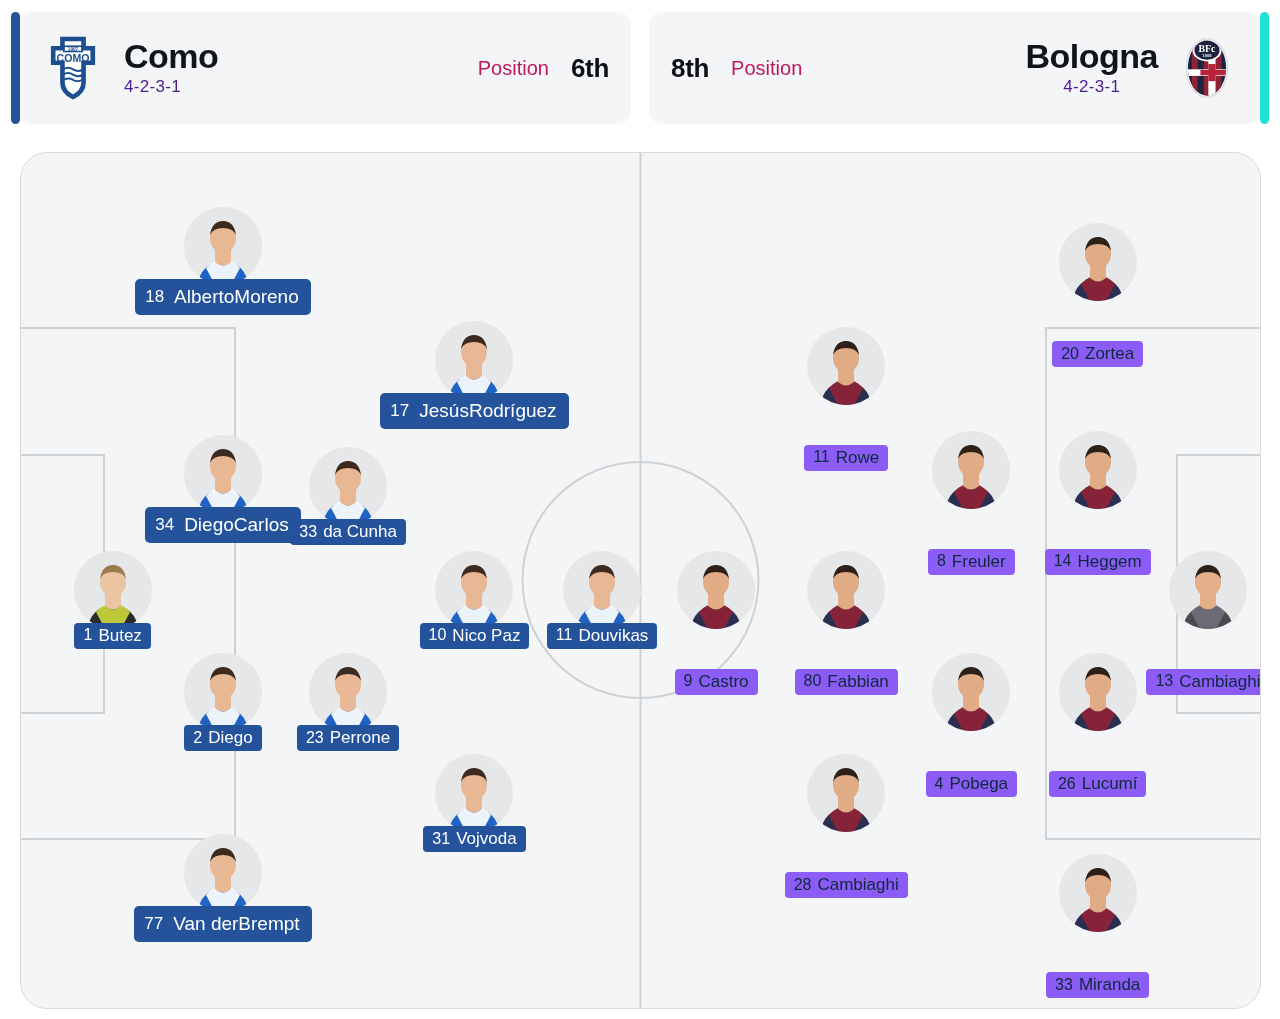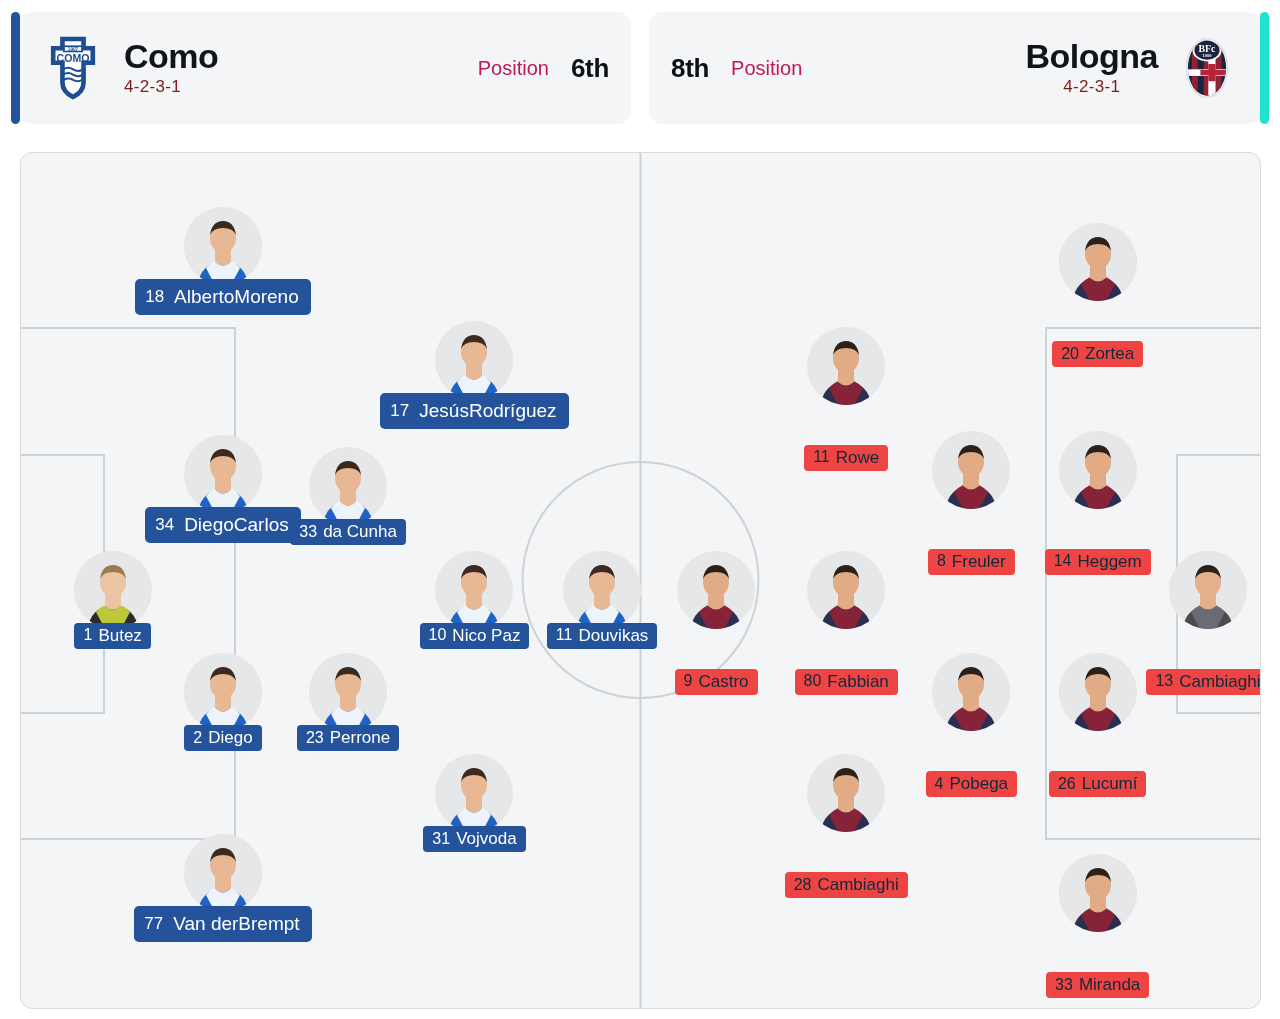--- a/index.html
+++ b/index.html
@@ -39,34 +39,34 @@
 
   .crest { width: 66px; height: 66px; flex: 0 0 66px; position: relative; }
   .crest svg { width: 100%; height: 100%; display: block; }
 
   .team-text { margin-left: 18px; }
   .card-inner.rtl .team-text { margin-left: 0; margin-right: 16px; text-align: center; }
   .team-name {
     font-size: 34px; font-weight: 700; color: #111418;
     letter-spacing: -0.5px; line-height: 1.05;
   }
-  .team-formation { font-size: 17px; color: #7f1d1d; margin-top: 3px; letter-spacing: 0.3px; }
+  .team-formation { font-size: 17px; color: #4c1d95; margin-top: 3px; letter-spacing: 0.3px; }
 
   .pos-block { display: flex; align-items: center; gap: 22px; margin-left: auto; }
   .card-inner.rtl .pos-block { margin-left: 0; margin-right: auto; flex-direction: row-reverse; }
   .pos-label { font-size: 20px; color: #be185d; }
   .pos-value { font-size: 26px; font-weight: 700; color: #0d1014; letter-spacing: -0.3px; }
 
   
   .pitch {
     position: absolute; left: 20px; top: 152px;
     width: 1241px; height: 857px;
     background: #f4f5f6;
     border: 1px solid #d9dbde;
-    border-radius: 12px;
+    border-radius: 27px;
     overflow: hidden;
     text-align: center;
   }
   .pitch-lines { position: absolute; inset: 0; width: 100%; height: 100%; }
 
   
   .player {
     position: absolute;
     transform: translateX(-50%);
     display: flex; flex-direction: column; align-items: center;
@@ -85,21 +85,21 @@
     display: flex; align-items: center;
     border-radius: 4px;
     white-space: nowrap;
     font-size: 17px;
     line-height: 1.18;
     padding: 3px 9px;
     position: relative;
     z-index: 4;
   }
   .nametag.home { background: #24539b; color: #ffffff; }
-  .nametag.away { background: #ef4444; color: #0e2a3a; margin-top: 40px; }
+  .nametag.away { background: #8b5cf6; color: #0e2a3a; margin-top: 40px; }
 
   .nametag .num { font-size: 16px; }
   .nametag .nm  { font-size: 17px; }
 
   
   .nametag.stacked { padding: 6px 12px 6px 10px; border-radius: 5px; align-items: center; gap: 10px; }
   .nametag.stacked .num { font-size: 17px; }
   .nametag.stacked .nm { display: flex; flex-direction: row; align-items: center; font-size: 19px; line-height: 1.28; }
   .nametag.inline .num { margin-right: 6px; }
 </style>

